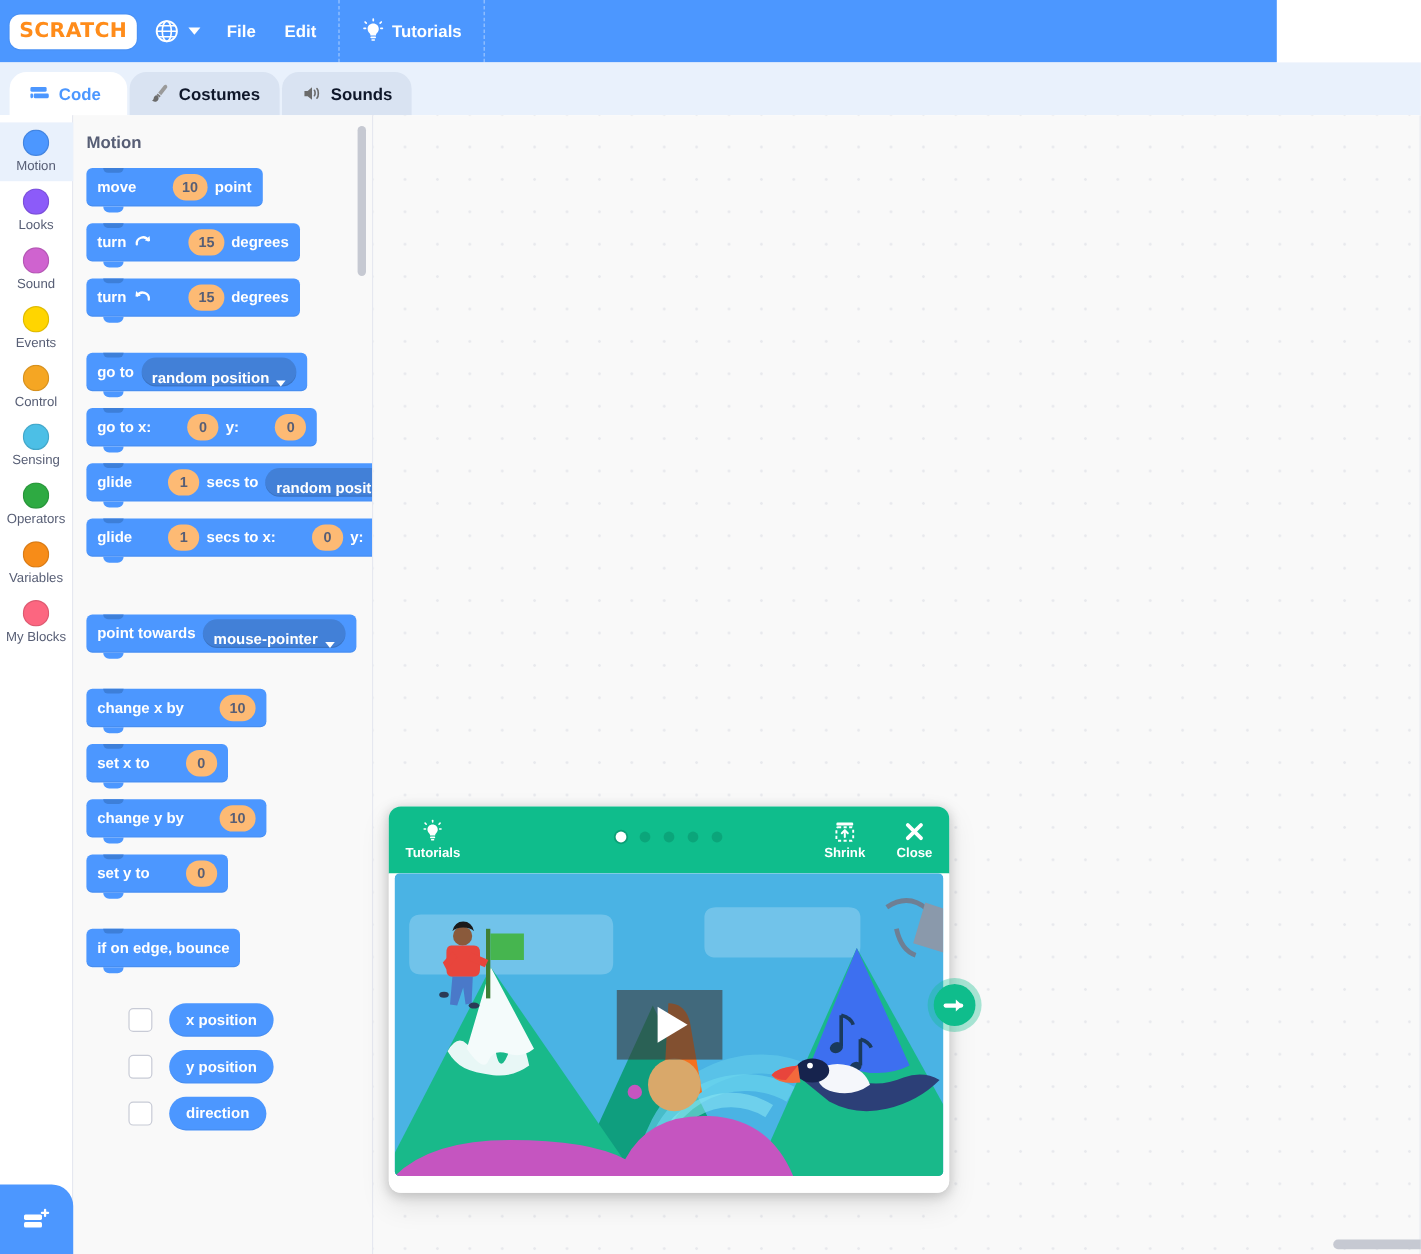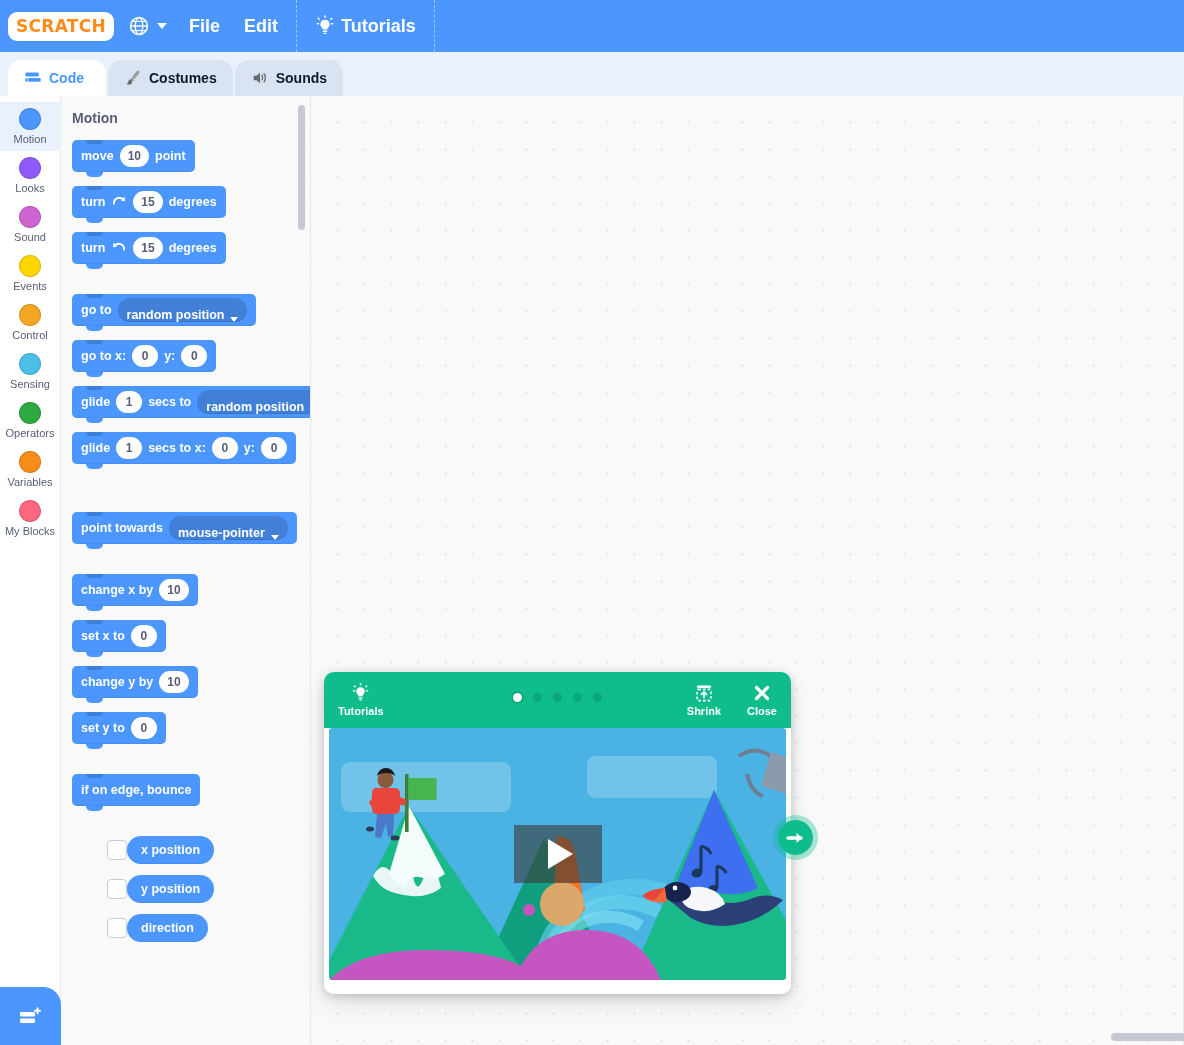--- a/index.html
+++ b/index.html
@@ -4,38 +4,38 @@
 <style>
   * { box-sizing: border-box; margin: 0; padding: 0; }
   html, body {
     width: 1184px; height: 1045px;
     font-family: "Liberation Sans", sans-serif;
     background: #fff; overflow: hidden;
   }
 
   
   .menubar {
-    position: absolute; top: 0; left: 0; width: 1184px; height: 52px;
+    position: absolute; top: 0; left: 0; width: 1064px; height: 52px;
     background: #4c97ff; display: flex; align-items: center;
   }
   .logo-wrap { margin-left: 8px; display: flex; align-items: center; }
   .scratch-logo {
     background: #fff; border-radius: 9px; padding: 4px 8px 5px 8px;
     display: flex; align-items: center; justify-content: center;
     box-shadow: 0 0 0 1px rgba(0,0,0,.04);
   }
   .scratch-logo span {
     font-family: "DejaVu Sans", sans-serif;
     font-weight: bold; font-size: 17px; letter-spacing: .3px;
     color: #ff8c1a;
     -webkit-text-stroke: 2.4px #fff; paint-order: stroke fill;
     text-shadow: 0 0 0 #fff;
   }
   .menu-item {
-    color: #fff; font-size: 18px; font-weight: bold;
+    color: #fff; font-size: 14px; font-weight: bold;
     height: 52px; display: flex; align-items: center; padding: 0 12px;
     cursor: pointer; position: relative;
   }
   .menu-divider {
     width: 0; height: 52px; border-left: 1px dashed rgba(255,255,255,.45);
     margin: 0 6px;
   }
   .globe-item { padding: 0 10px 0 14px; gap: 7px; }
   .globe-icon { width: 22px; height: 22px; display: block; }
   .chev { width: 0; height: 0; border-left: 5px solid transparent;
@@ -109,44 +109,44 @@
     width: 17px; height: 4px; background: #3d7fd9;
     border-radius: 0 0 4px 4px;
   }
   .blk.stack::after {
     content: ""; position: absolute; left: 14px; top: 100%;
     width: 17px; height: 5px; background: #4c97ff;
     border-radius: 0 0 5px 5px;
   }
   .blk.gap { margin-bottom: 30px; }
   .oval-in {
-    background: #ffffff; color: #575e75; border-radius: 14px;
+    background: #fdba74; color: #575e75; border-radius: 14px;
     min-width: 26px; height: 22px; padding: 1px 8px;
     display: inline-flex; align-items: center; justify-content: center;
-    font-size: 12px; font-weight: bold;
+    font-size: 12px; font-weight: bold; margin-left: 24px;
   }
   .dropdown-in {
     background: #4280d7; color: #fff; border-radius: 14px;
     height: 24px; padding: 0 9px; display: inline-flex; align-items: flex-end;
     gap: 6px; font-size: 12.5px; font-weight: bold;
     box-shadow: inset 0 -1px 0 rgba(0,0,0,.1);
   }
   .dd-arrow { width:0;height:0;border-left:4.5px solid transparent;
               border-right:4.5px solid transparent;border-top:5px solid #fff; }
   .dropdown-white {
     background: #fff; color: #575e75; border-radius: 4px;
     height: 24px; padding: 0 8px; display: inline-flex; align-items: center;
     gap: 6px; font-size: 12.5px; font-weight: bold;
     box-shadow: inset 0 0 0 1px rgba(0,0,0,.08);
   }
   .dd-arrow-dark { width:0;height:0;border-left:4.5px solid transparent;
               border-right:4.5px solid transparent;border-top:5px solid #575e75; }
   .turn-icon { width: 16px; height: 16px; display: block; }
 
-  .reporter-row { display: flex; align-items: center; margin-bottom: 11px; padding-left: 35px; }
+  .reporter-row { display: flex; align-items: center; gap: 14px; margin-bottom: 11px; padding-left: 35px; }
   .chkbox {
     width: 20px; height: 20px; border: 1px solid #c8cbd6; border-radius: 4px;
     background: #fff; cursor: pointer; flex: none;
   }
   .blk.reporter {
     border-radius: 16px; height: 28px; margin-bottom: 0; padding: 0 14px;
     font-size: 12.5px;
   }
 
   

